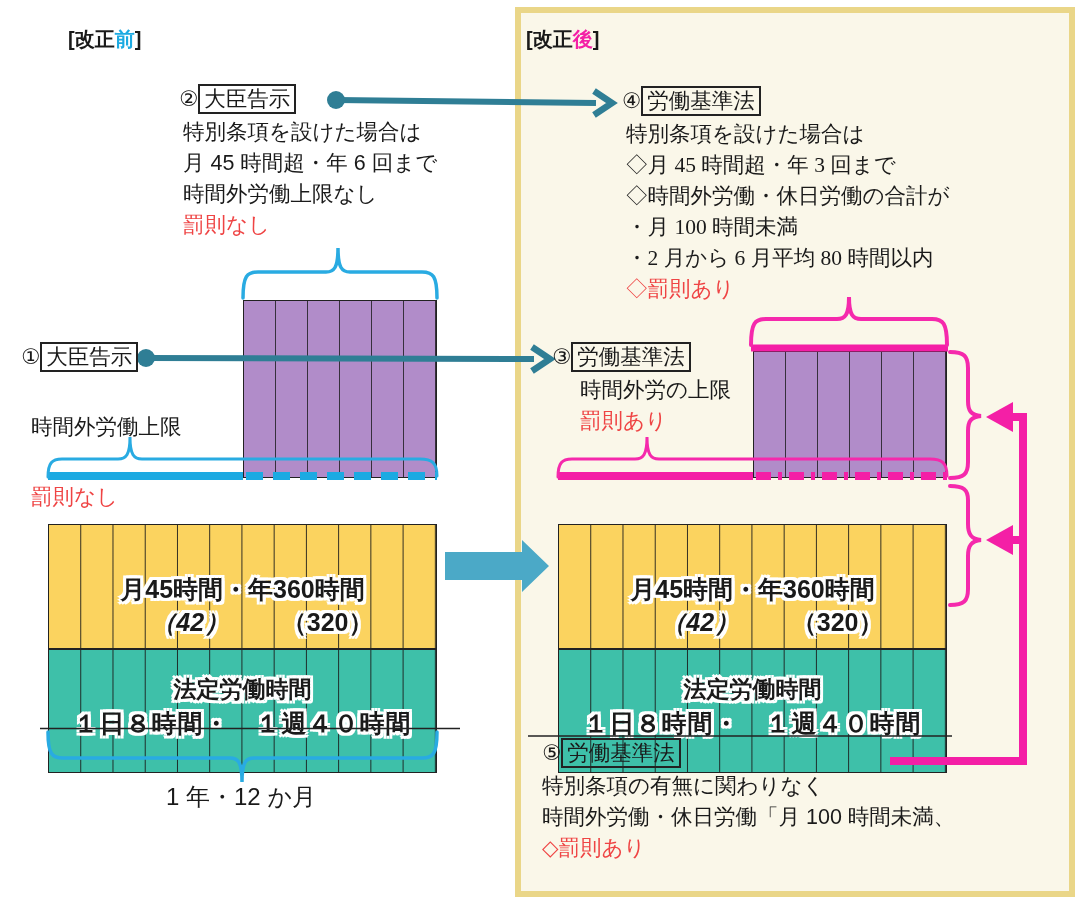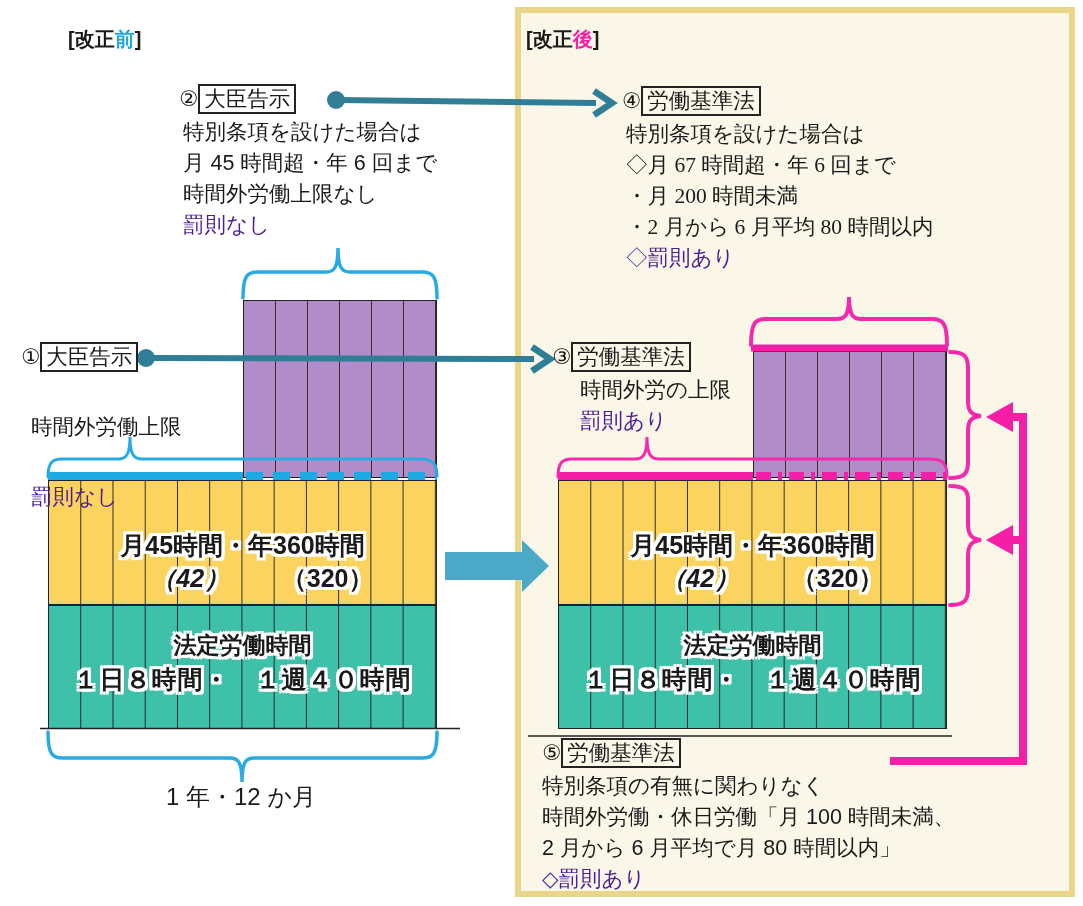--- a/index.html
+++ b/index.html
@@ -7,21 +7,21 @@
     position:relative;width:1083px;height:906px;background:#ffffff;overflow:hidden;
     font-family:"Liberation Sans","DejaVu Sans",sans-serif;color:#1a1a1a;
   }
   
   .after-box{
     position:absolute;left:515px;top:7px;width:560px;height:890px;
     box-sizing:border-box;border:6px solid #ead688;background:#faf7e9;
   }
   
   .bar{position:absolute;box-sizing:border-box;border:1px solid #222;}
-  .cols12{background-image:linear-gradient(90deg,transparent calc(100% - 1px),rgba(25,25,25,.9) calc(100% - 1px));background-size:calc(100%/12) 100%;}
+  .cols12{background-image:linear-gradient(90deg,transparent calc(100% - 1px),rgba(25,25,25,.9) calc(100% - 1px));background-size:calc(100%/12) 100%;margin-top:44px;}
   .cols6{background-image:linear-gradient(90deg,transparent calc(100% - 1px),rgba(25,25,25,.8) calc(100% - 1px));background-size:calc(100%/6) 100%;}
   .pbar{background-color:#b18cc9;}
   .ybar{background-color:#fbd35f;}
   .tbar{background-color:#3ec0a9;}
   .pbar-l{left:243px;top:300px;width:194px;height:178px;}
   .ybar-l{left:48px;top:480px;width:389px;height:125px;}
   .tbar-l{left:48px;top:605px;width:389px;height:124px;}
   .pbar-r{left:753px;top:351px;width:194px;height:127px;}
   .ybar-r{left:558px;top:480px;width:389px;height:125px;}
   .tbar-r{left:558px;top:605px;width:389px;height:124px;}
@@ -33,21 +33,21 @@
   .ycap2 span{position:absolute;transform:translateX(-50%);}
   .ycap2 .m{left:36.5%;font-style:italic;} .ycap2 .y{left:72%;}
   .tcap1{top:24px;font-size:23px;}
   .tcap2{top:57px;font-size:25px;letter-spacing:1px;text-align:center;}
   
   svg.overlay{position:absolute;left:0;top:0;width:1083px;height:906px;pointer-events:none;}
   
   .tb{position:absolute;font-size:21.5px;line-height:31px;white-space:nowrap;}
   .tb .lbl{margin-bottom:2px;}
   .boxed{display:inline-block;border:2px solid #222;padding:0 4px;line-height:1.22;text-align:right;}
-  .red{color:#4c1d95;}
+  .red{color:#ef4444;}
   .title{position:absolute;font-size:20px;font-weight:700;white-space:nowrap;}
   .acc-cyan{color:#1caae2;}
   .acc-pink{color:#f41fa6;}
   .ind10{padding-left:10px;margin-top:39px;} .ind28{padding-left:28px;} .ind4{padding-left:4px;}
   .axis{position:absolute;font-size:24px;white-space:nowrap;}
 </style>
 </head>
 <body>
 
 <div class="canvas">
@@ -136,22 +136,23 @@
     <div class="ind4">月 45 時間超・年 6 回まで</div>
     <div class="ind4">時間外労働上限なし</div>
     <div class="red ind4">罰則なし</div>
   </div>
 
   <div class="tb" style="left:622px;top:86px;font-family:Liberation Serif, serif;">
     <div class="lbl">
       <span>④</span><span class="boxed">労働基準法</span>
     </div>
     <div class="ind4">特別条項を設けた場合は</div>
-    <div class="ind4">◇月 67 時間超・年 6 回まで</div>
-    <div class="ind4">・月 200 時間未満</div>
+    <div class="ind4">◇月 45 時間超・年 3 回まで</div>
+    <div class="ind4">◇時間外労働・休日労働の合計が</div>
+    <div class="ind4">・月 100 時間未満</div>
     <div class="ind4">・2 月から 6 月平均 80 時間以内</div>
     <div class="red ind4">◇罰則あり</div>
   </div>
 
   <div class="tb" style="left:21px;top:342px;">
     <div class="lbl">
       <span>①</span><span class="boxed">大臣告示</span>
     </div>
     <div class="ind10">時間外労働上限</div>
     <div class="red ind10">罰則なし</div>
@@ -164,19 +165,18 @@
     <div class="ind28">時間外労の上限</div>
     <div class="red ind28">罰則あり</div>
   </div>
 
   <div class="tb" style="left:542px;top:738px;">
     <div class="lbl">
       <span>⑤</span><span class="boxed">労働基準法</span>
     </div>
     <div>特別条項の有無に関わりなく</div>
     <div>時間外労働・休日労働「月 100 時間未満、</div>
-    <div>2 月から 6 月平均で月 80 時間以内」</div>
     <div class="red">◇罰則あり</div>
   </div>
 
   <div class="axis" style="left:166px;top:781px;">1 年・12 か月</div>
 
 </div>
 
 </body></html>

